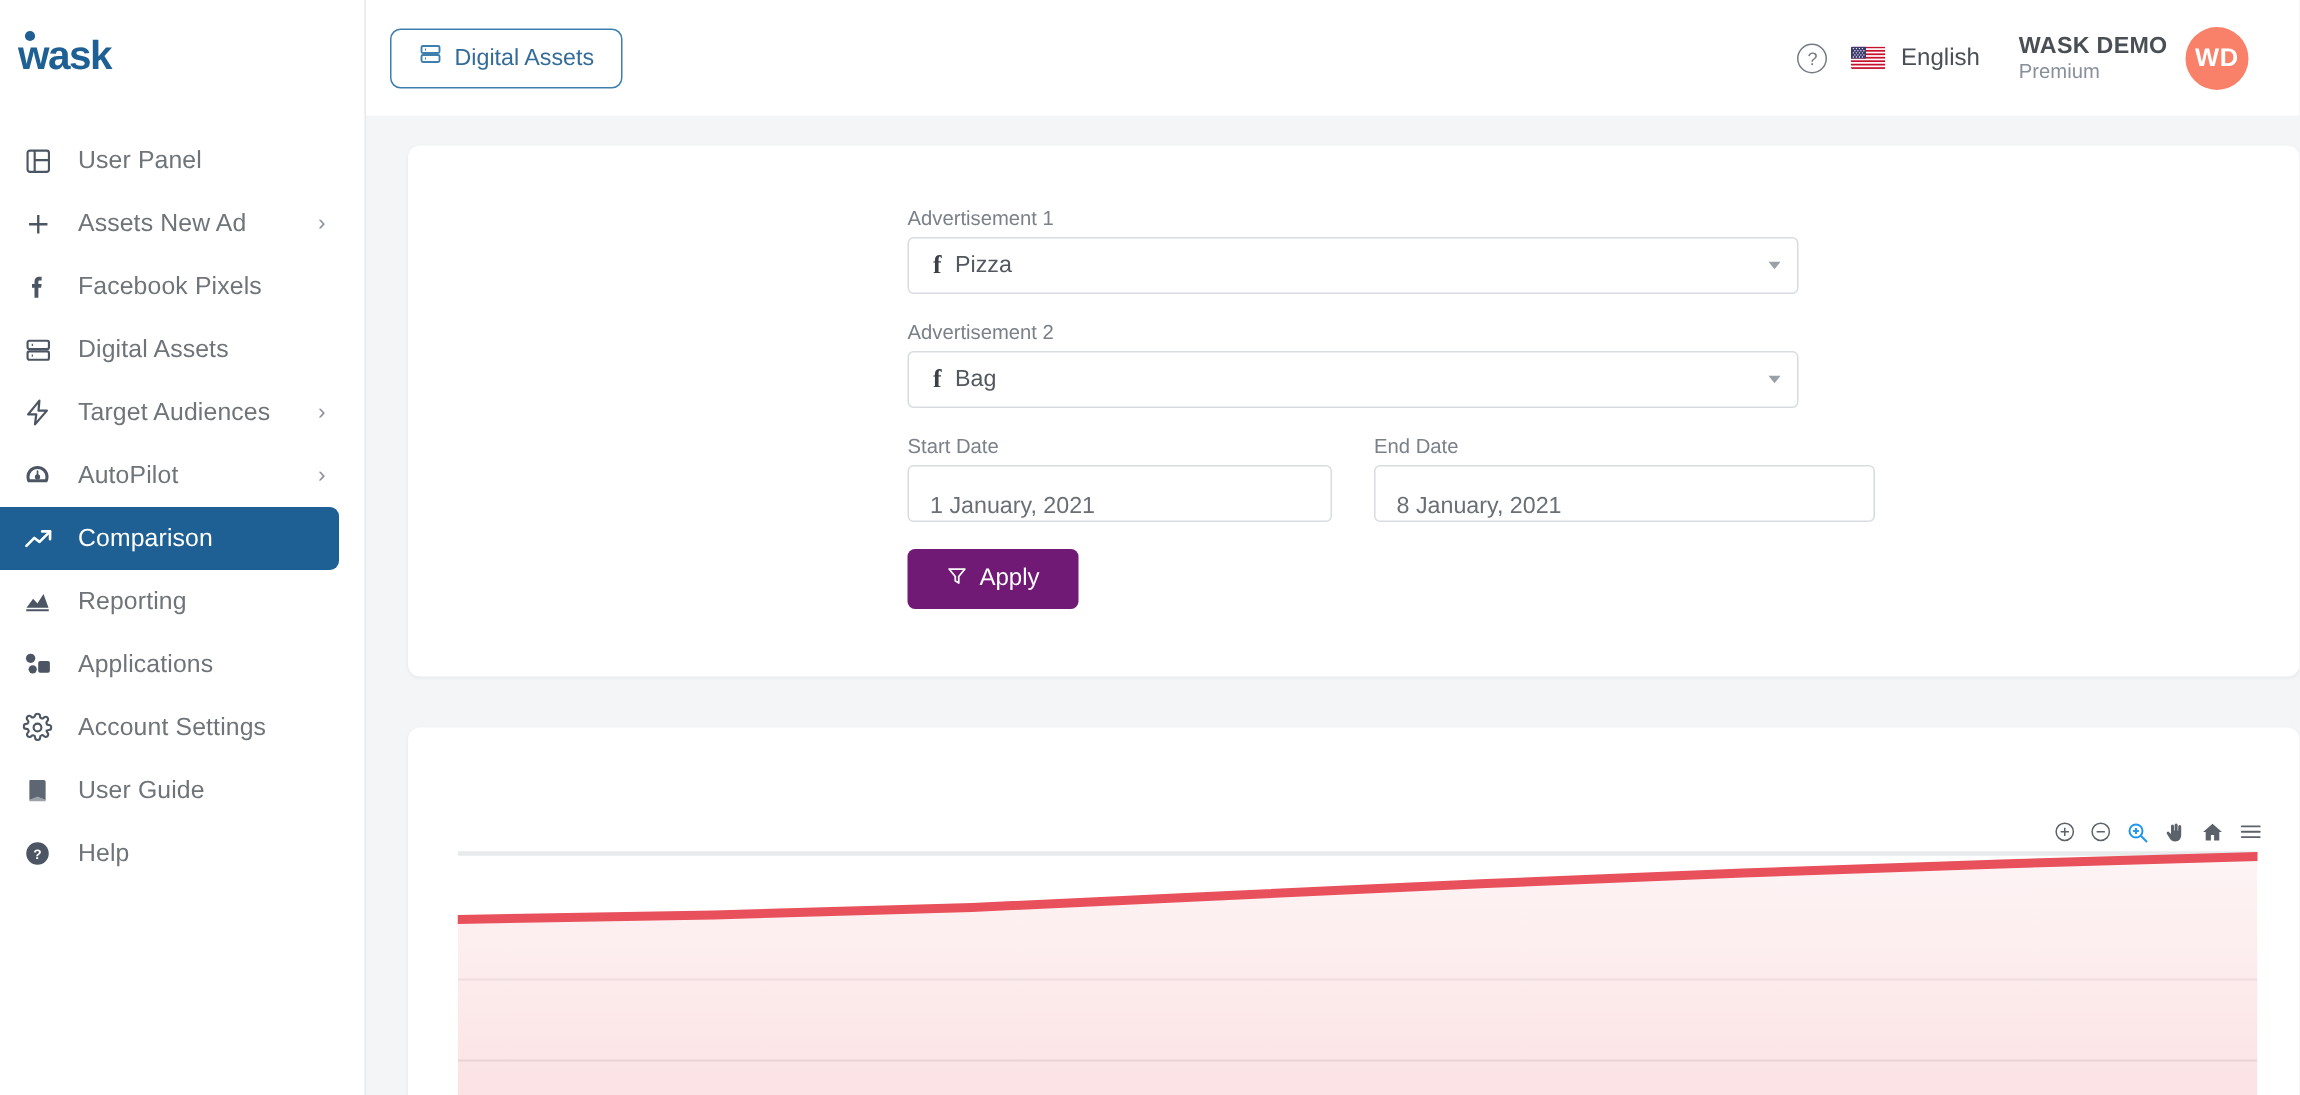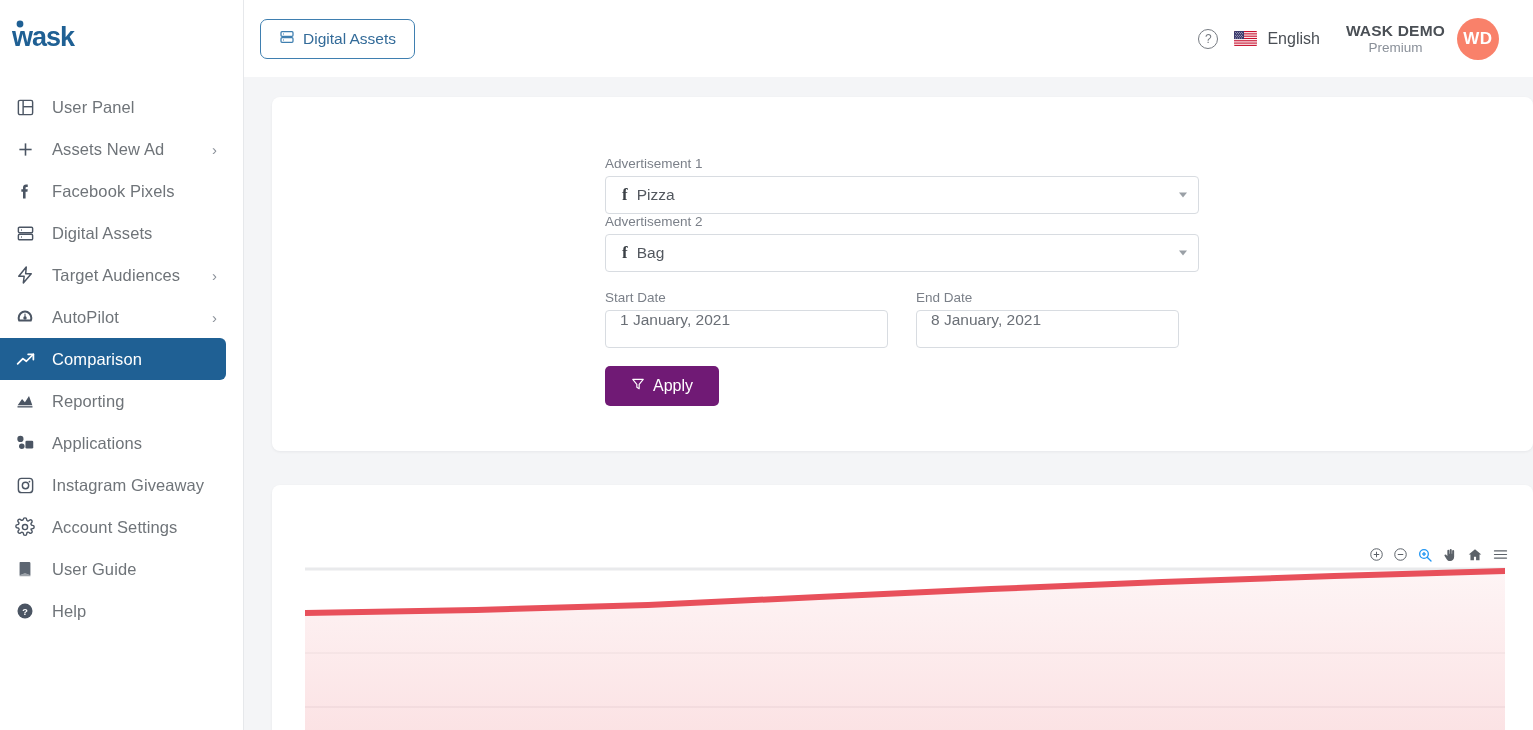--- a/index.html
+++ b/index.html
@@ -79,21 +79,21 @@
   }
   .help-circle {
     width: 20px; height: 20px; border-radius: 50%;
     border: 1.6px solid #767b82;
     color: #767b82; font-size: 12px;
     display: flex; align-items: center; justify-content: center;
     margin-right: 16px; cursor: pointer;
   }
   .flag { width: 23px; height: 15px; margin-right: 10px; border-radius: 1px; overflow: hidden; display:block; }
   .lang { font-size: 16px; color: #4a4f55; margin-right: 26px; cursor: pointer; }
-  .acct { text-align: center; line-height: 1.15; margin-right: 12px; cursor: pointer; }
+  .acct { text-align: left; line-height: 1.15; margin-right: 12px; cursor: pointer; }
   .acct .n { font-size: 15.5px; font-weight: bold; color: #4a4f55; letter-spacing: .2px; }
   .acct .p { font-size: 13.5px; color: #8a9099; }
   .avatar {
     width: 42px; height: 42px; border-radius: 50%;
     background: #f9816a; color: #fff;
     font-size: 17px; font-weight: bold;
     display: flex; align-items: center; justify-content: center;
     letter-spacing: .5px; cursor: pointer;
   }
 
@@ -121,21 +121,21 @@
   .caret {
     position: absolute; right: 11px; top: 50%; transform: translateY(-50%);
     width: 0; height: 0;
     border-left: 4.5px solid transparent; border-right: 4.5px solid transparent;
     border-top: 5.5px solid #9aa0a6;
   }
   .date-box {
     height: 38px;
     border: 1px solid #d8dce1; border-radius: 4px;
     background: #fff;
-    display: flex; align-items: flex-start;
+    display: flex; align-items: flex-end;
     padding: 0 14px;
     font-size: 15.5px; color: #6a6f76;
     cursor: pointer;
   }
   .apply-btn {
     height: 40px; width: 114px;
     background: #701a75; color: #ffffff;
     border: none; border-radius: 5px;
     font-size: 16px;
     display: inline-flex; align-items: center; justify-content: center; gap: 8px;
@@ -261,30 +261,20 @@
         <span class="ico">
           <svg width="22" height="22" viewBox="0 0 24 24" fill="currentColor">
             <circle cx="7" cy="7.5" r="3.4"></circle>
               <circle cx="8.5" cy="15.5" r="3"></circle>
             <rect x="12.5" y="9.5" width="8.5" height="8.5" rx="1.4"></rect>
           </svg>
         </span>
         <span class="lbl">Applications</span>
       </div>
 
-      <div class="nav-item">
-        <span class="ico">
-          <svg width="19" height="19" viewBox="0 0 24 24" fill="none" stroke="currentColor" stroke-width="1.8">
-            <rect x="3" y="3" width="18" height="18" rx="4"></rect>
-              <circle cx="12" cy="12" r="4"></circle>
-              <circle cx="17" cy="7" r="1.1" fill="currentColor" stroke="none"></circle>
-          </svg>
-        </span>
-        <span class="lbl">Instagram Giveaway</span>
-      </div>
 
       <div class="nav-item">
         <span class="ico">
           <svg width="20" height="20" viewBox="0 0 24 24" fill="none" stroke="currentColor" stroke-width="1.7">
             <circle cx="12" cy="12" r="3.1"></circle>
             <path d="M19.4 14a1.6 1.6 0 00.3 1.8l.1.1a2 2 0 11-2.8 2.8l-.1-.1a1.6 1.6 0 00-1.8-.3 1.6 1.6 0 00-1 1.5v.2a2 2 0 11-4 0v-.1a1.6 1.6 0 00-1-1.5 1.6 1.6 0 00-1.8.3l-.1.1a2 2 0 11-2.8-2.8l.1-.1a1.6 1.6 0 00.3-1.8 1.6 1.6 0 00-1.5-1H3a2 2 0 110-4h.1a1.6 1.6 0 001.5-1 1.6 1.6 0 00-.3-1.8l-.1-.1a2 2 0 112.8-2.8l.1.1a1.6 1.6 0 001.8.3H9a1.6 1.6 0 001-1.5V3a2 2 0 114 0v.1a1.6 1.6 0 001 1.5 1.6 1.6 0 001.8-.3l.1-.1a2 2 0 112.8 2.8l-.1.1a1.6 1.6 0 00-.3 1.8V9a1.6 1.6 0 001.5 1h.2a2 2 0 110 4h-.1a1.6 1.6 0 00-1.5 1z"></path>
           </svg>
         </span>
         <span class="lbl">Account Settings</span>
       </div>
@@ -376,21 +366,21 @@
         </div>
 
         <div class="avatar">WD</div>
       </div>
     </header>
 
     <div class="content">
 
       <div class="card filter-card">
 
-        <div class="field-group" style="left:333px; top:41px;margin-top:18px;">
+        <div class="field-group" style="left:333px; top:41px;">
           <label class="fg-label">Advertisement 1</label>
           <div class="select-box">
             <span class="fb-glyph">f</span>
             <span>Pizza</span>
             <span class="caret"></span>
           </div>
         </div>
 
         <div class="field-group" style="left:333px; top:117px;">
           <label class="fg-label">Advertisement 2</label>
@@ -403,21 +393,21 @@
 
         <div class="field-group" style="left:333px; top:193px;">
           <label class="fg-label">Start Date</label>
           <div class="date-box" style="width:283px;">
             <span>1 January, 2021</span>
           </div>
         </div>
 
         <div class="field-group" style="left:644px; top:193px;">
           <label class="fg-label">End Date</label>
-          <div class="date-box" style="width:263px;">
+          <div class="date-box" style="width:334px;">
             <span>8 January, 2021</span>
           </div>
         </div>
 
         <button class="apply-btn" style="position:absolute; left:333px; top:269px;">
           <span>
             <svg width="14" height="14" viewBox="0 0 24 24" fill="none" stroke="#ffffff" stroke-width="2" stroke-linejoin="round">
               <polygon points="3,4 21,4 14,12.5 14,20 10,17.5 10,12.5"></polygon>
             </svg>
           </span>

